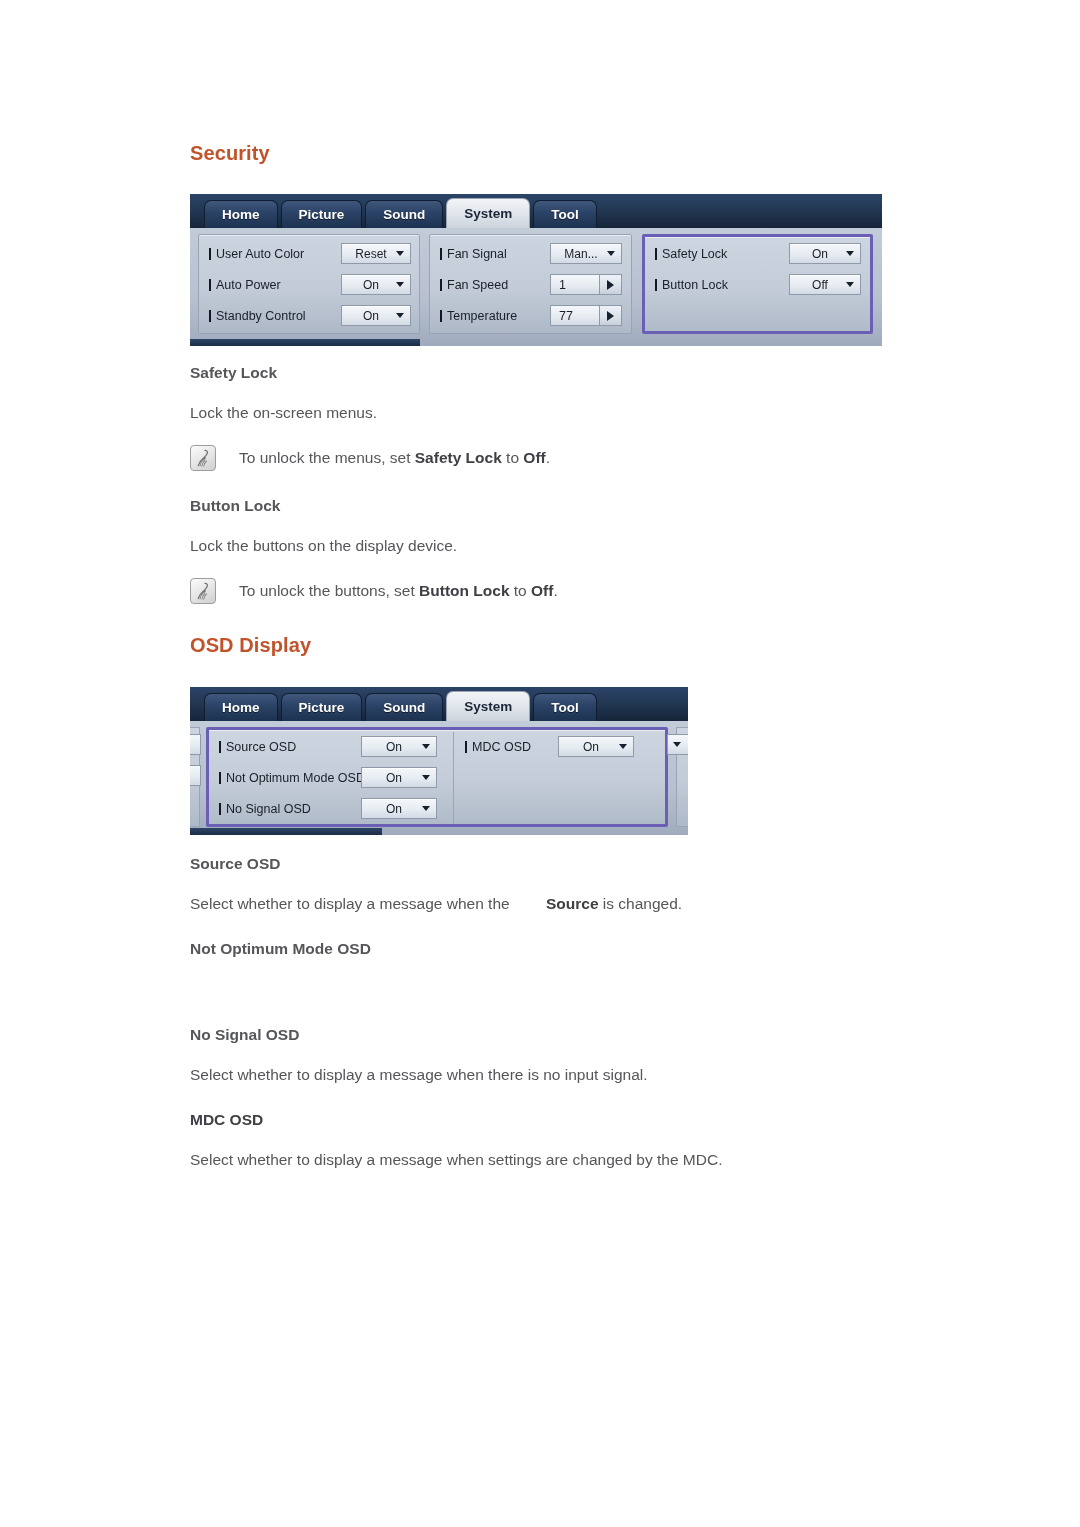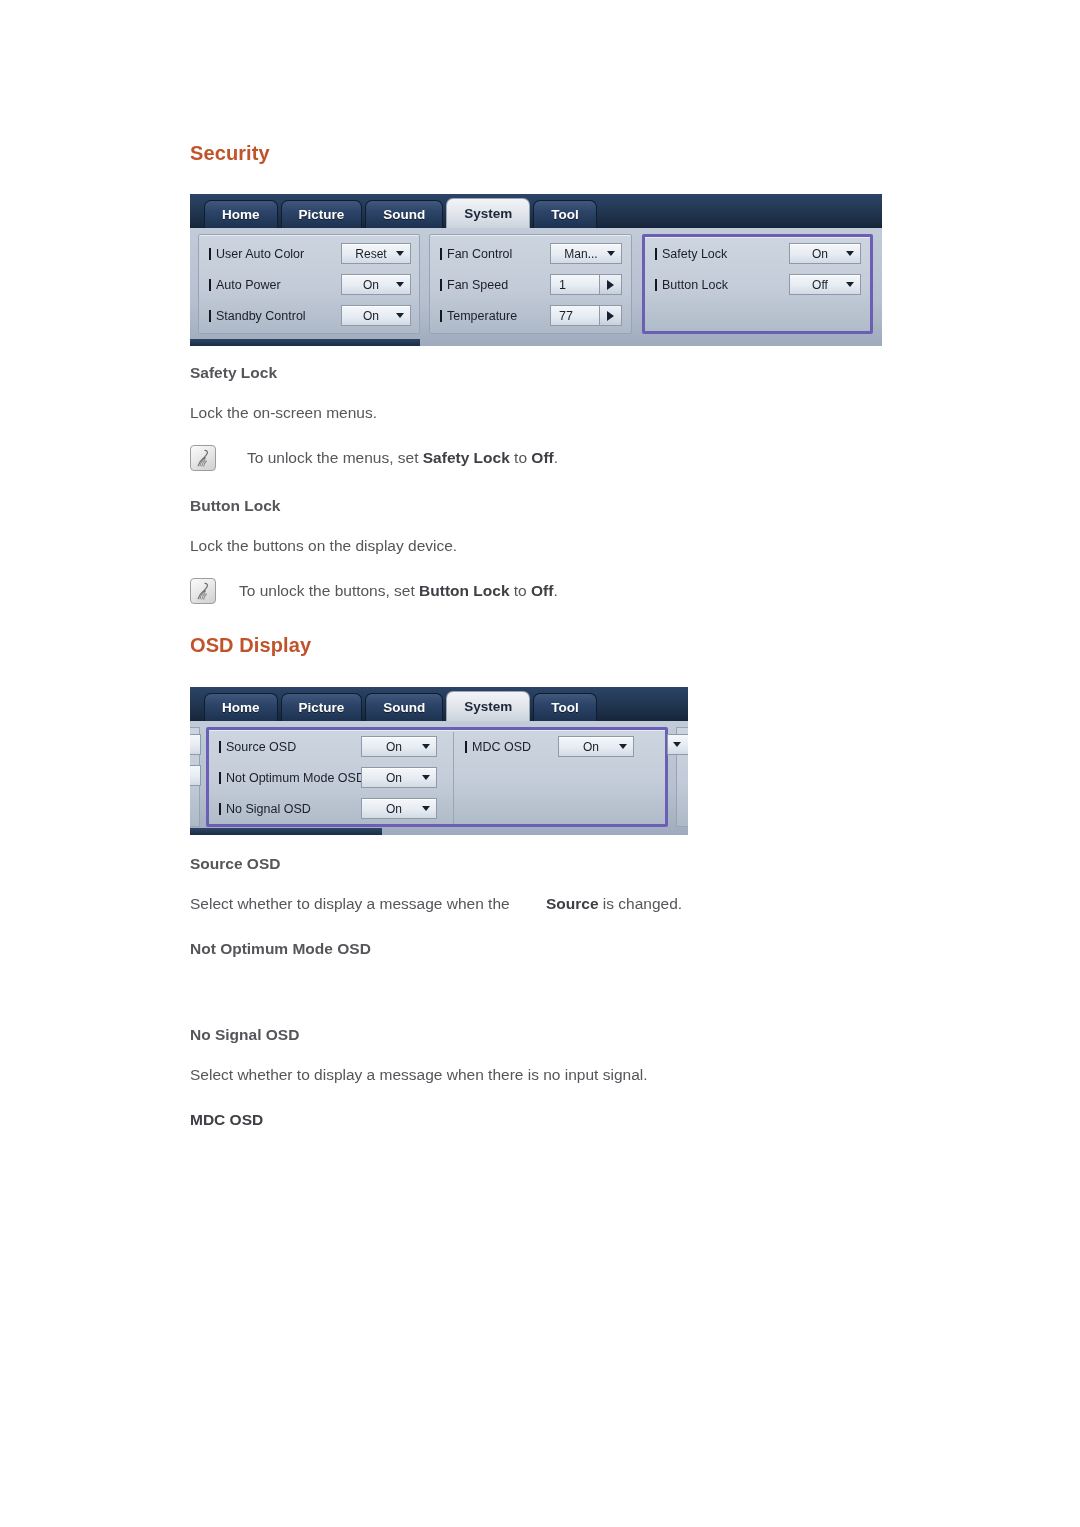--- a/index.html
+++ b/index.html
@@ -300,21 +300,21 @@
           <span class="osd-label">Standby Control</span>
         </div>
         <div class="osd-select" style="left:142px; top:70px; width:70px;">
           <span class="val">On</span>
           <span class="caret-down"></span>
         </div>
       </div>
 
       <div class="osd-col" style="left:239px; width:203px; height:100px;">
         <div class="osd-row" style="top:8px;">
-          <span class="osd-label">Fan Control</span>
+          <span class="osd-label">Fan Signal</span>
         </div>
         <div class="osd-select" style="left:120px; top:8px; width:72px;">
           <span class="val">Man...</span>
           <span class="caret-down"></span>
         </div>
 
         <div class="osd-row" style="top:39px;">
           <span class="osd-label">Fan Speed</span>
         </div>
         <div class="osd-spin" style="left:120px; top:39px; width:72px;">
@@ -353,21 +353,21 @@
         </div>
       </div>
 
       <div class="osd-footer" style="width:230px;"></div>
     </div>
   </div>
 
   <div class="sub-title" style="top:364px;">Safety Lock</div>
   <div class="body-text" style="top:404px;">Lock the on-screen menus.</div>
 
-  <div class="note-row" style="top:445px;gap:8px;">
+  <div class="note-row" style="top:445px;">
     <span class="note-icon">
       <svg width="22" height="22" viewBox="0 0 22 22" xmlns="http://www.w3.org/2000/svg">
         <path d="M12.0 3.3 C13.9 3.3 15.0 4.8 14.2 6.4 C13.5 7.9 11.6 10.0 10.4 11.3
                  C9.9 11.8 9.9 12.4 10.4 12.4 C10.9 12.4 11.6 11.6 12.2 11.0" fill="none" stroke="#6f6f6f" stroke-width="1.25" stroke-linecap="round"></path>
         <path d="M5.2 18.6 C6.0 15.7 7.6 13.3 9.6 11.9" fill="none" stroke="#6f6f6f" stroke-width="1.2" stroke-linecap="round"></path>
         <path d="M7.0 18.8 C7.5 16.1 8.8 13.9 10.6 12.5" fill="none" stroke="#8a8a8a" stroke-width="1.1" stroke-linecap="round"></path>
         <path d="M8.9 19.0 C9.3 16.6 10.4 14.6 12.0 13.2" fill="none" stroke="#8a8a8a" stroke-width="1.1" stroke-linecap="round"></path>
         <path d="M10.8 19.1 C11.1 17.0 12.1 15.2 13.5 14.0" fill="none" stroke="#8a8a8a" stroke-width="1.1" stroke-linecap="round"></path>
       </svg>
     </span>
@@ -465,14 +465,15 @@
   <div class="body-text" style="top:895px;">
     <span>Select whether to display a message when the </span><b>Source</b><span> is changed.</span>
   </div>
 
   <div class="sub-title" style="top:940px;">Not Optimum Mode OSD</div>
 
   <div class="sub-title" style="top:1026px;">No Signal OSD</div>
   <div class="body-text" style="top:1066px;">Select whether to display a message when there is no input signal.</div>
 
   <div class="sub-title dark" style="top:1111px;">MDC OSD</div>
+  <div class="body-text" style="top:1151px;">Select whether to display a message when settings are changed by the MDC.</div>
 
 </div>
 
 </body></html>

